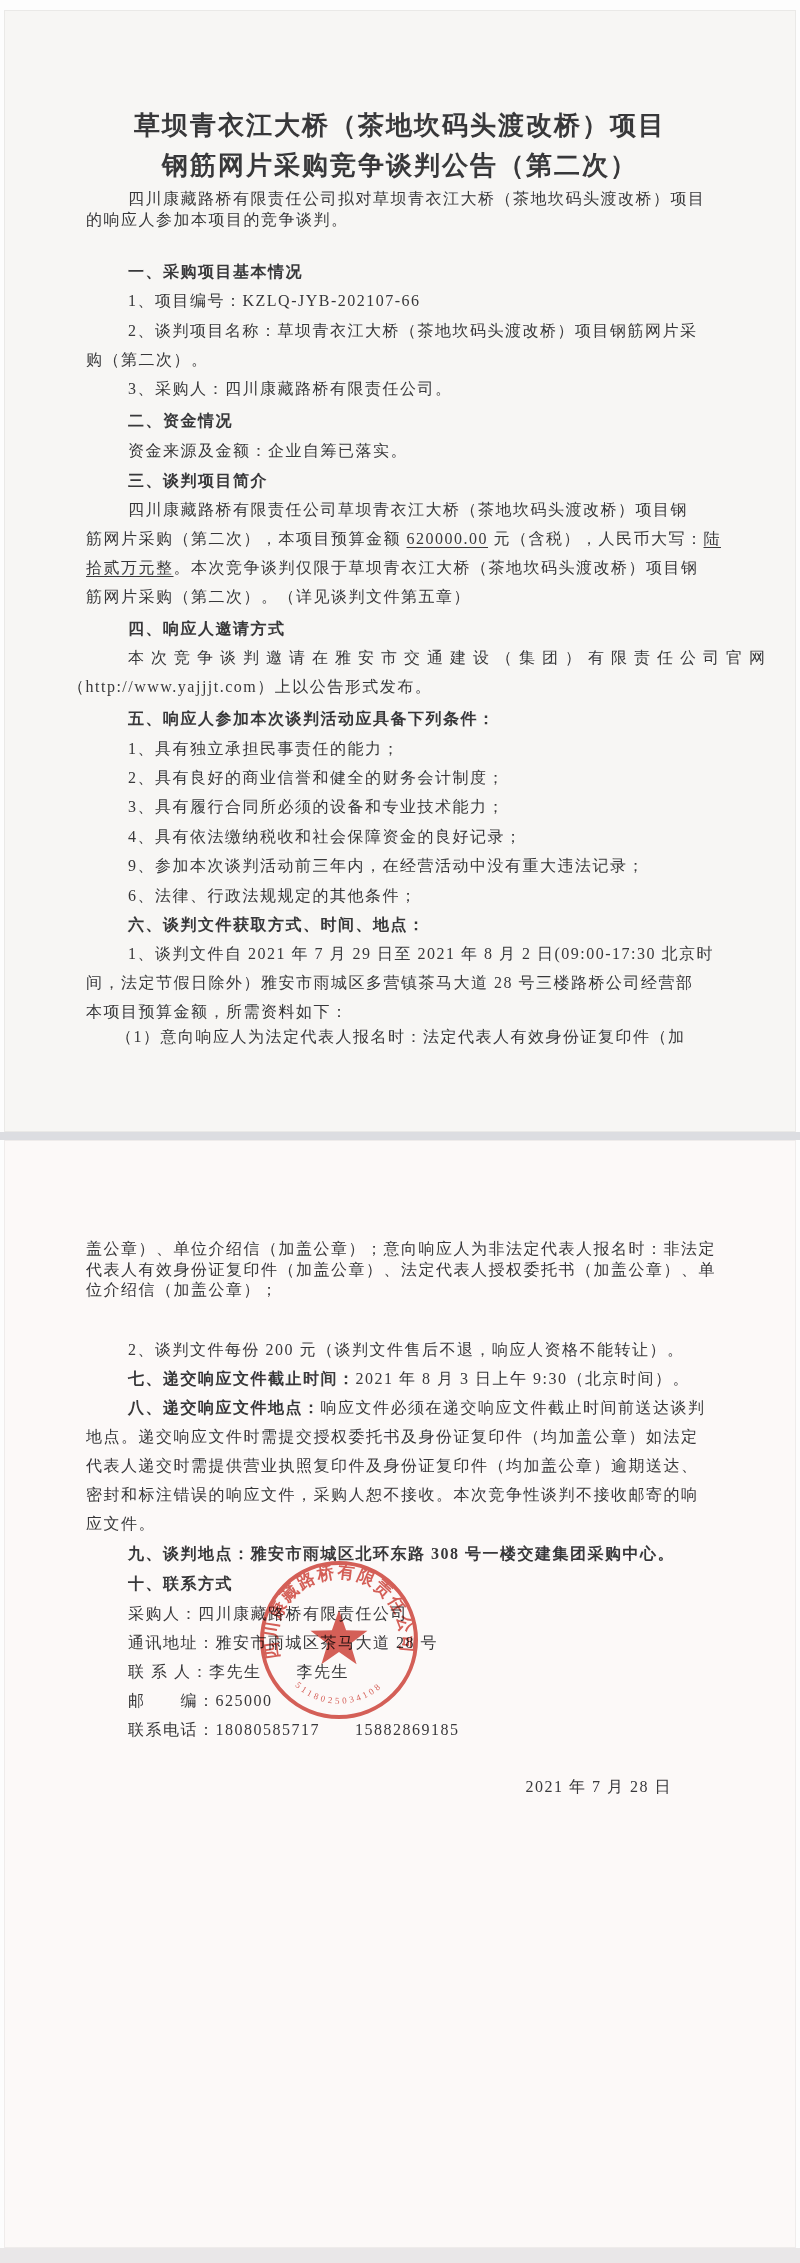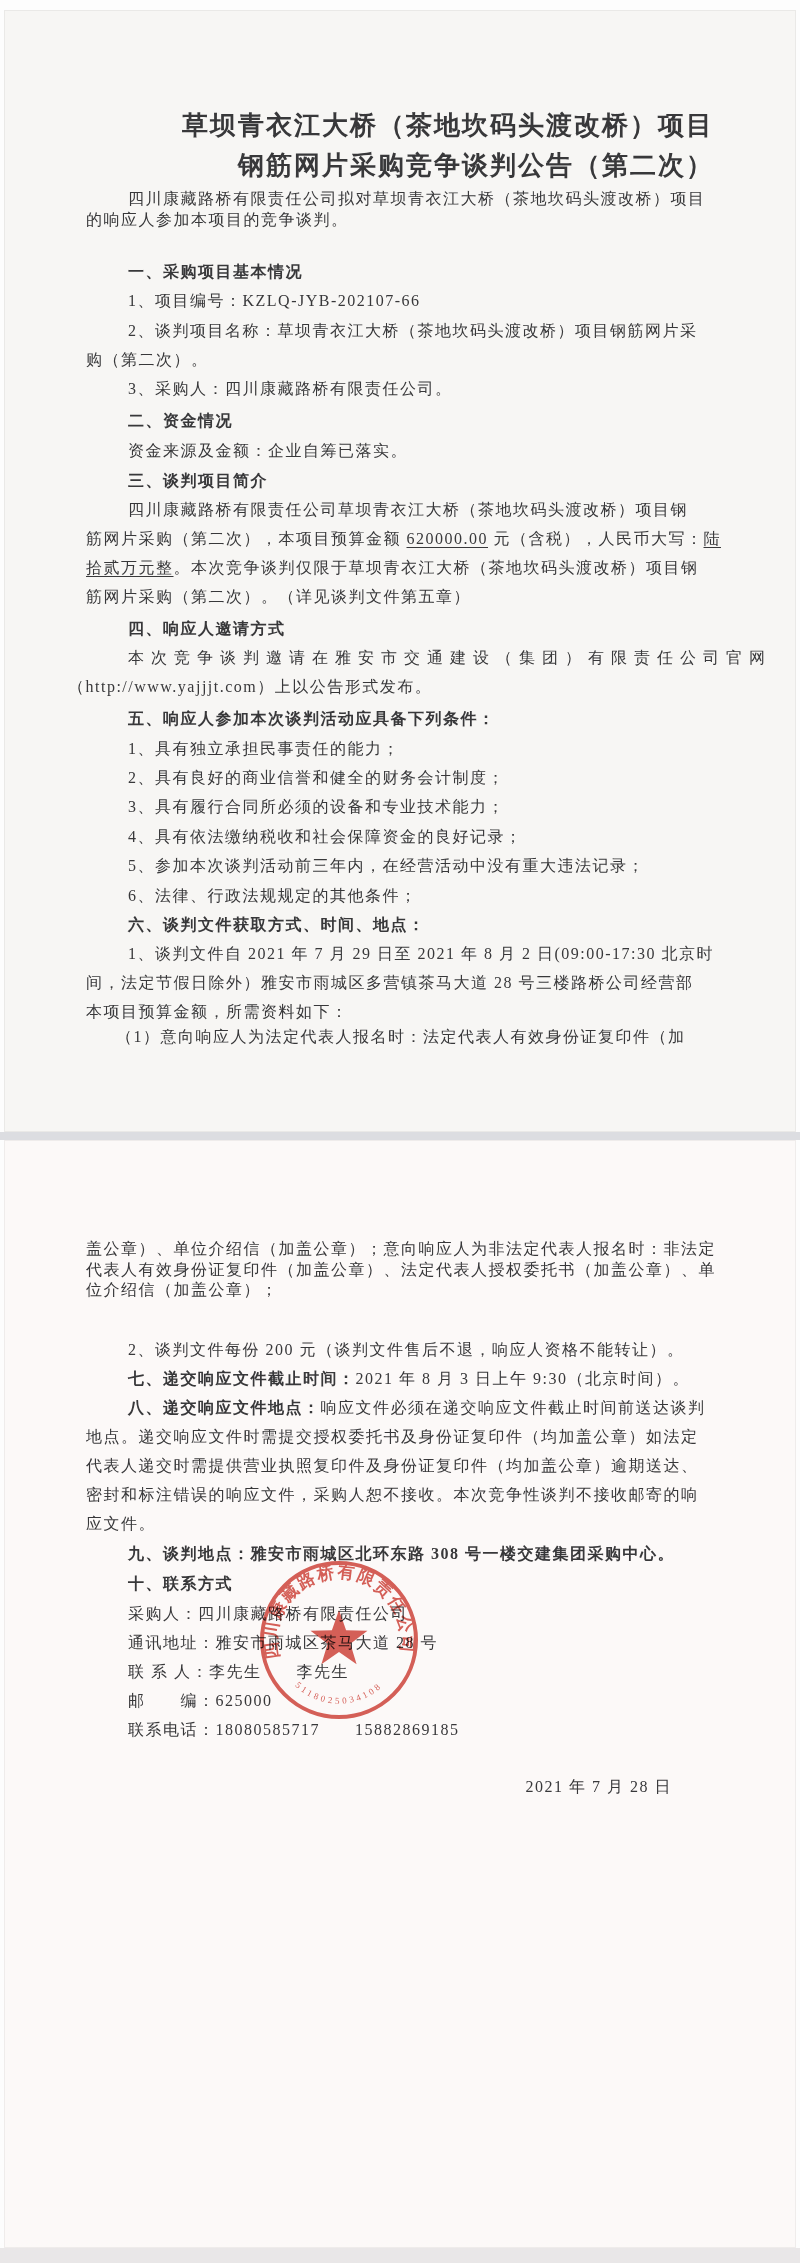--- a/index.html
+++ b/index.html
@@ -15,21 +15,21 @@
   #page2{top:1140px;height:1108px;background:#fcf9f8;}
   .divider{position:absolute;left:0;top:1132px;width:800px;height:8px;background:#dcdde1;}
   .bottomstrip{position:absolute;left:0;top:2248px;width:800px;height:15px;background:#e9e7e8;}
   .p{position:absolute;left:81px;right:81px;}
   .line{line-height:29px;font-size:16px;letter-spacing:1.5px;white-space:nowrap;}
   .tight .line{line-height:20.5px;}
   .intro .line{line-height:21px;}
   .ind{text-indent:42px;}
   .ind30{text-indent:30px;}
   .b{font-weight:bold;}
-  .title{font-size:26px;font-weight:bold;text-align:right;letter-spacing:2px;line-height:34px;white-space:nowrap;}
+  .title{font-size:26px;font-weight:bold;text-align:center;letter-spacing:2px;line-height:34px;white-space:nowrap;}
   .u{text-decoration:underline;text-underline-offset:3px;}
   .spread{letter-spacing:7px;}
   .hang{margin-left:-18px;}
   .date{text-align:right;margin-top:25px;}
   .seal{position:absolute;opacity:0.85;mix-blend-mode:multiply;}
 </style>
 </head>
 <body>
 
 <div class="page" id="page1">
@@ -62,21 +62,21 @@
 
   <div class="p line b ind" style="top:603px">四、响应人邀请方式</div>
   <div class="p line ind spread" style="top:632px">本次竞争谈判邀请在雅安市交通建设（集团）有限责任公司官网</div>
   <div class="p line hang" style="top:661px">（http://www.yajjjt.com）上以公告形式发布。</div>
 
   <div class="p line b ind" style="top:693px">五、响应人参加本次谈判活动应具备下列条件：</div>
   <div class="p line ind" style="top:723px">1、具有独立承担民事责任的能力；</div>
   <div class="p line ind" style="top:752px">2、具有良好的商业信誉和健全的财务会计制度；</div>
   <div class="p line ind" style="top:781px">3、具有履行合同所必须的设备和专业技术能力；</div>
   <div class="p line ind" style="top:811px">4、具有依法缴纳税收和社会保障资金的良好记录；</div>
-  <div class="p line ind" style="top:840px">5、参加本次谈判活动前三年内，在经营活动中没有重大违法记录；</div>
+  <div class="p line ind" style="top:840px">9、参加本次谈判活动前三年内，在经营活动中没有重大违法记录；</div>
   <div class="p line ind" style="top:870px">6、法律、行政法规规定的其他条件；</div>
 
   <div class="p line b ind" style="top:899px">六、谈判文件获取方式、时间、地点：</div>
   <div class="p" style="top:928px">
     <div class="line ind">1、谈判文件自 2021 年 7 月 29 日至 2021 年 8 月 2 日(09:00-17:30 北京时</div>
     <div class="line">间，法定节假日除外）雅安市雨城区多营镇茶马大道 28 号三楼路桥公司经营部</div>
     <div class="line">本项目预算金额，所需资料如下：</div>
   </div>
   <div class="p line ind30" style="top:1011px">（1）意向响应人为法定代表人报名时：法定代表人有效身份证复印件（加</div>
 </div>

